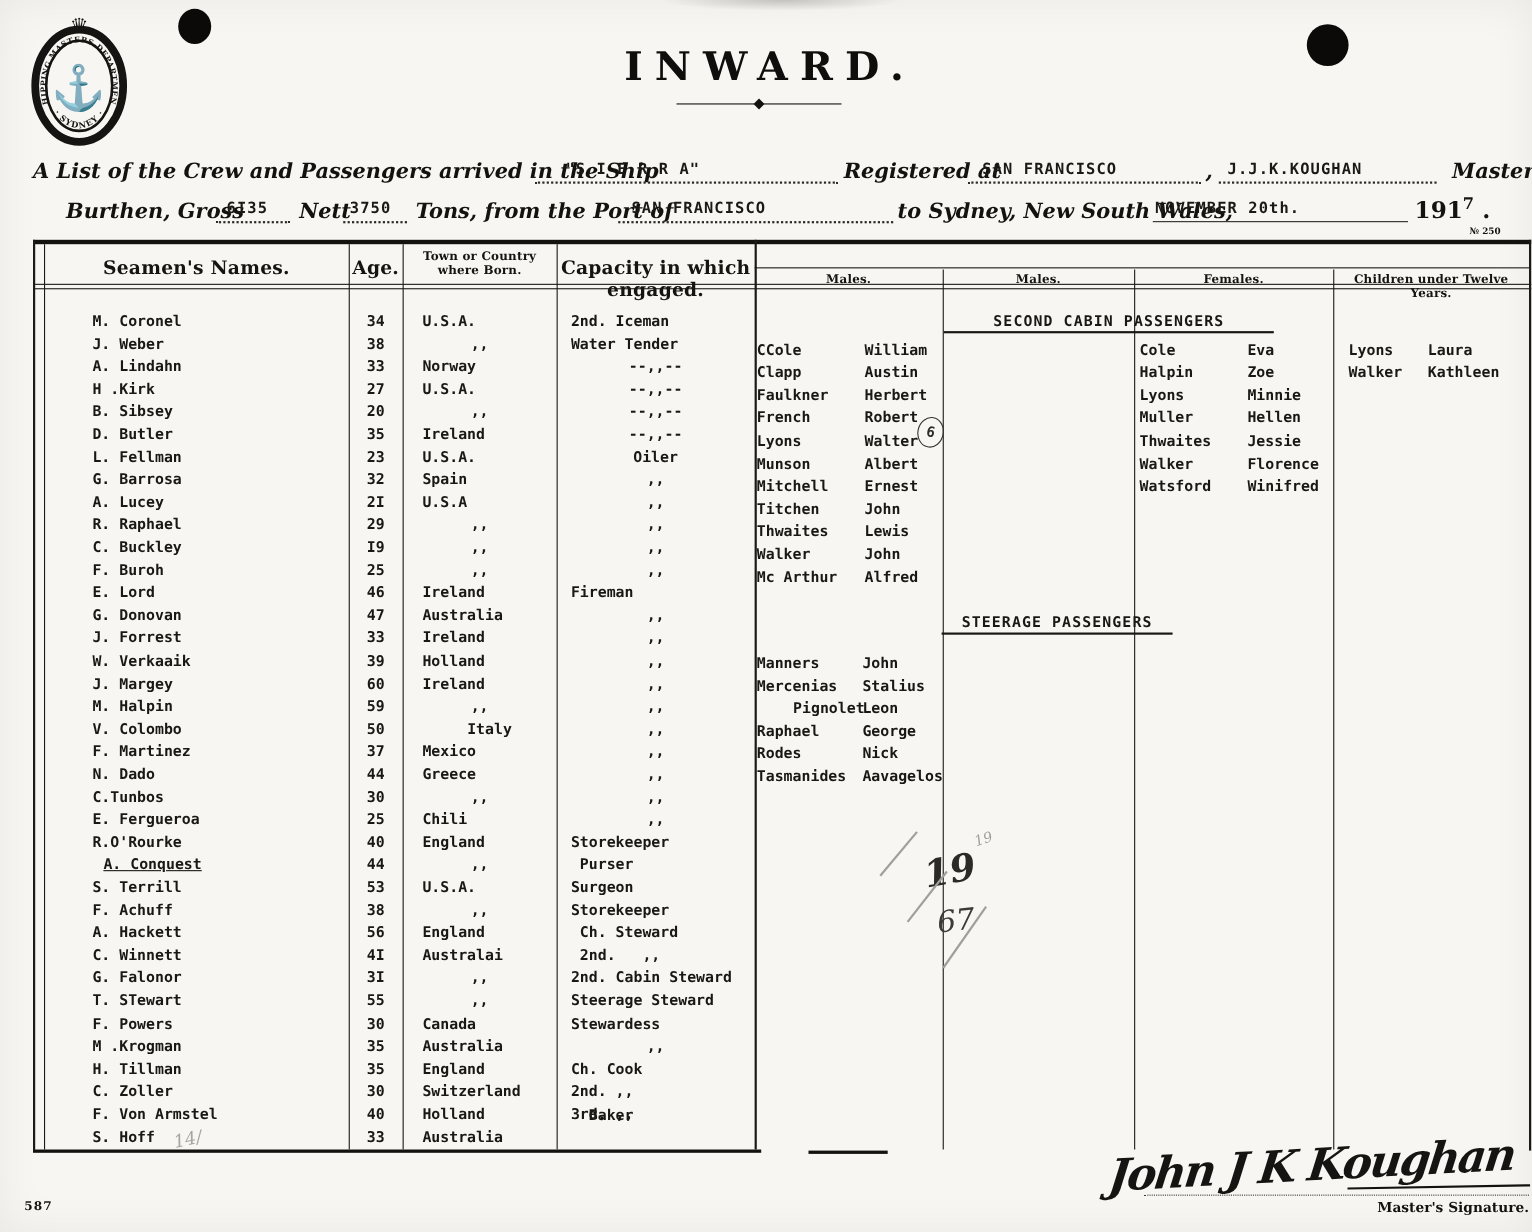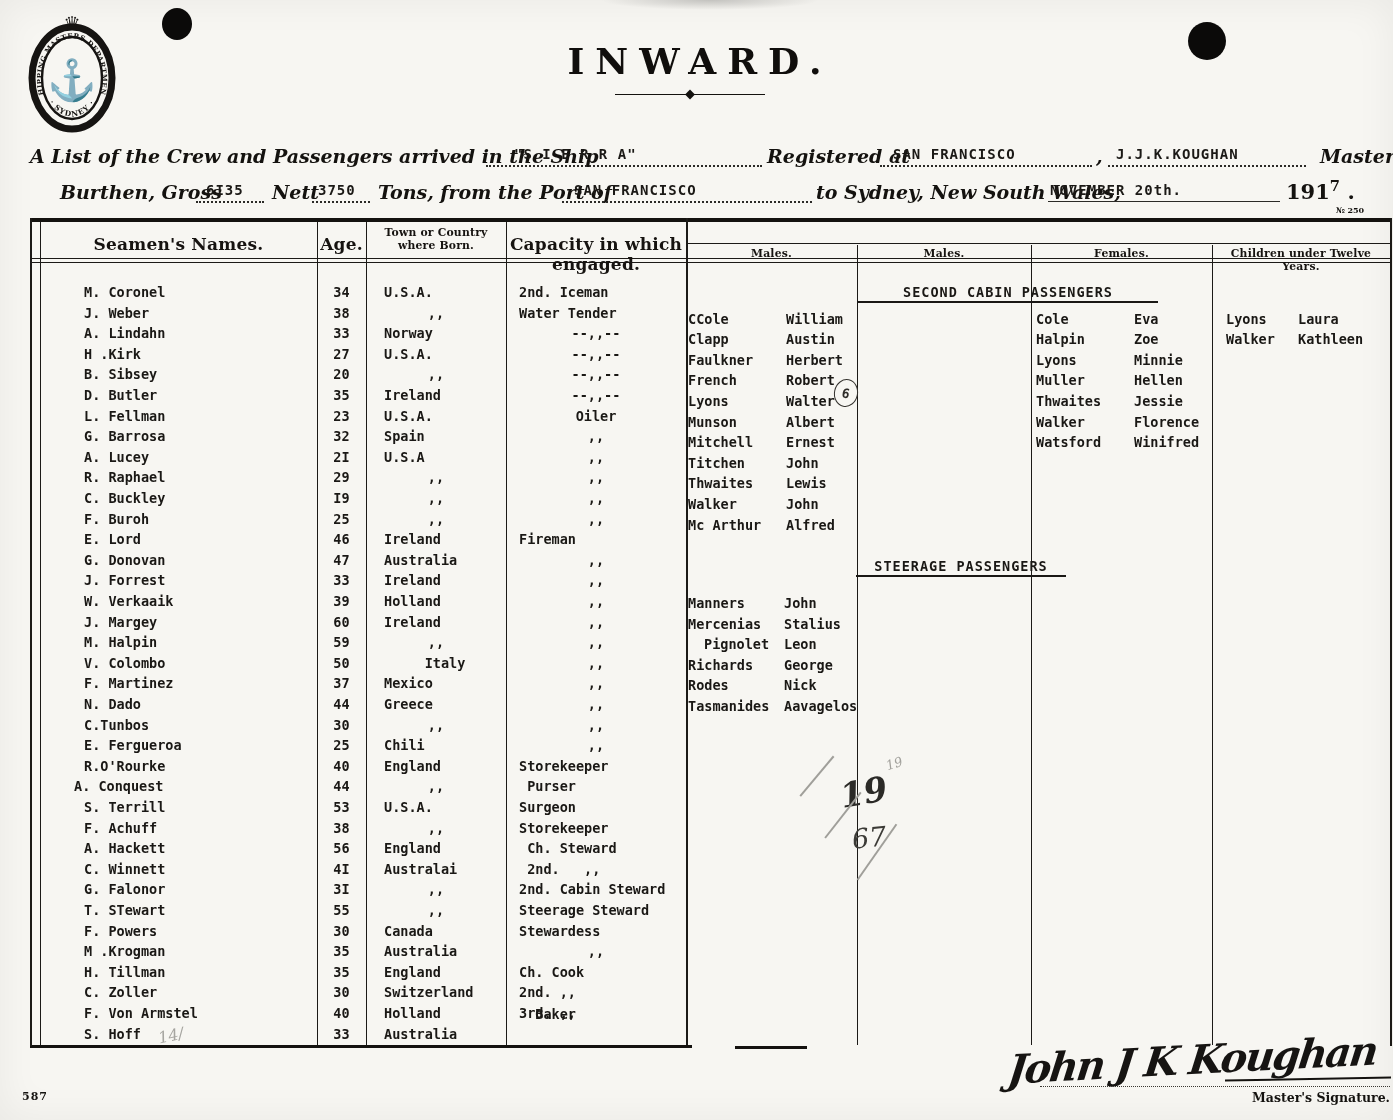--- a/index.html
+++ b/index.html
@@ -230,21 +230,21 @@
       <div class="c town ctr" style="top: 432.6px;">,,</div>
       <div class="c cap ctr" style="top: 432.6px;">,,</div>
       <div class="c name" style="top: 453.2px; left: 44px;">E. Fergueroa</div>
       <div class="c age" style="top: 453.2px;">25</div>
       <div class="c town" style="top: 453.2px;">Chili</div>
       <div class="c cap ctr" style="top: 453.2px;">,,</div>
       <div class="c name" style="top: 473.8px; left: 44px;">R.O'Rourke</div>
       <div class="c age" style="top: 473.8px;">40</div>
       <div class="c town" style="top: 473.8px;">England</div>
       <div class="c cap" style="top: 473.8px;">Storekeeper</div>
-      <div class="c name" style="top: 494.4px; left: 34px;">A. Conquest</div>
+      <div class="c name" style="top: 494.4px; left: 54px; text-decoration: underline;">A. Conquest</div>
       <div class="c age" style="top: 494.4px;">44</div>
       <div class="c town ctr" style="top: 494.4px;">,,</div>
       <div class="c cap" style="top: 494.4px;"> Purser</div>
       <div class="c name" style="top: 515px; left: 44px;">S. Terrill</div>
       <div class="c age" style="top: 515px;">53</div>
       <div class="c town" style="top: 515px;">U.S.A.</div>
       <div class="c cap" style="top: 515px;">Surgeon</div>
       <div class="c name" style="top: 535.6px; left: 44px;">F. Achuff</div>
       <div class="c age" style="top: 535.6px;">38</div>
       <div class="c town ctr" style="top: 535.6px;">,,</div>
@@ -326,23 +326,23 @@
       <div class="c pax-sur" style="top: 150.2px; left: 996px;">Watsford</div>
       <div class="c pax-giv" style="top: 150.2px; left: 1094px;">Winifred</div>
       <div class="c pax-sur" style="top: 26.6px; left: 1186px;">Lyons</div>
       <div class="c pax-giv" style="top: 26.6px; left: 1258px;">Laura</div>
       <div class="c pax-sur" style="top: 47.2px; left: 1186px;">Walker</div>
       <div class="c pax-giv" style="top: 47.2px; left: 1258px;">Kathleen</div>
       <div class="c pax-sur" style="top: 311px; left: 648px;">Manners</div>
       <div class="c pax-giv" style="top: 311px; left: 744px;">John</div>
       <div class="c pax-sur" style="top: 331.6px; left: 648px;">Mercenias</div>
       <div class="c pax-giv" style="top: 331.6px; left: 744px;">Stalius</div>
-      <div class="c pax-sur" style="top: 352.2px; left: 652px; padding-left: 12px;">Pignolet</div>
+      <div class="c pax-sur" style="top: 352.2px; left: 669px; padding-left: 12px;">Pignolet</div>
       <div class="c pax-giv" style="top: 352.2px; left: 744px;">Leon</div>
-      <div class="c pax-sur" style="top: 372.8px; left: 648px;">Richards</div>
+      <div class="c pax-sur" style="top: 372.8px; left: 648px;">Raphael</div>
       <div class="c pax-giv" style="top: 372.8px; left: 744px;">George</div>
       <div class="c pax-sur" style="top: 393.4px; left: 648px;">Rodes</div>
       <div class="c pax-giv" style="top: 393.4px; left: 744px;">Nick</div>
       <div class="c pax-sur" style="top: 414px; left: 648px;">Tasmanides</div>
       <div class="c pax-giv" style="top: 414px; left: 744px;">Aavagelos</div>
     </div>
 
   <div class="circ">6</div>
   <div class="pencil" style="left:886px;top:756px;font-size:13px;color:#a2a19c;transform:rotate(-18deg);">19</div>
   <div class="pencil" style="left:840px;top:772px;font-size:34px;font-weight:700;color:#2b2a27;transform:rotate(-10deg);">19</div>

